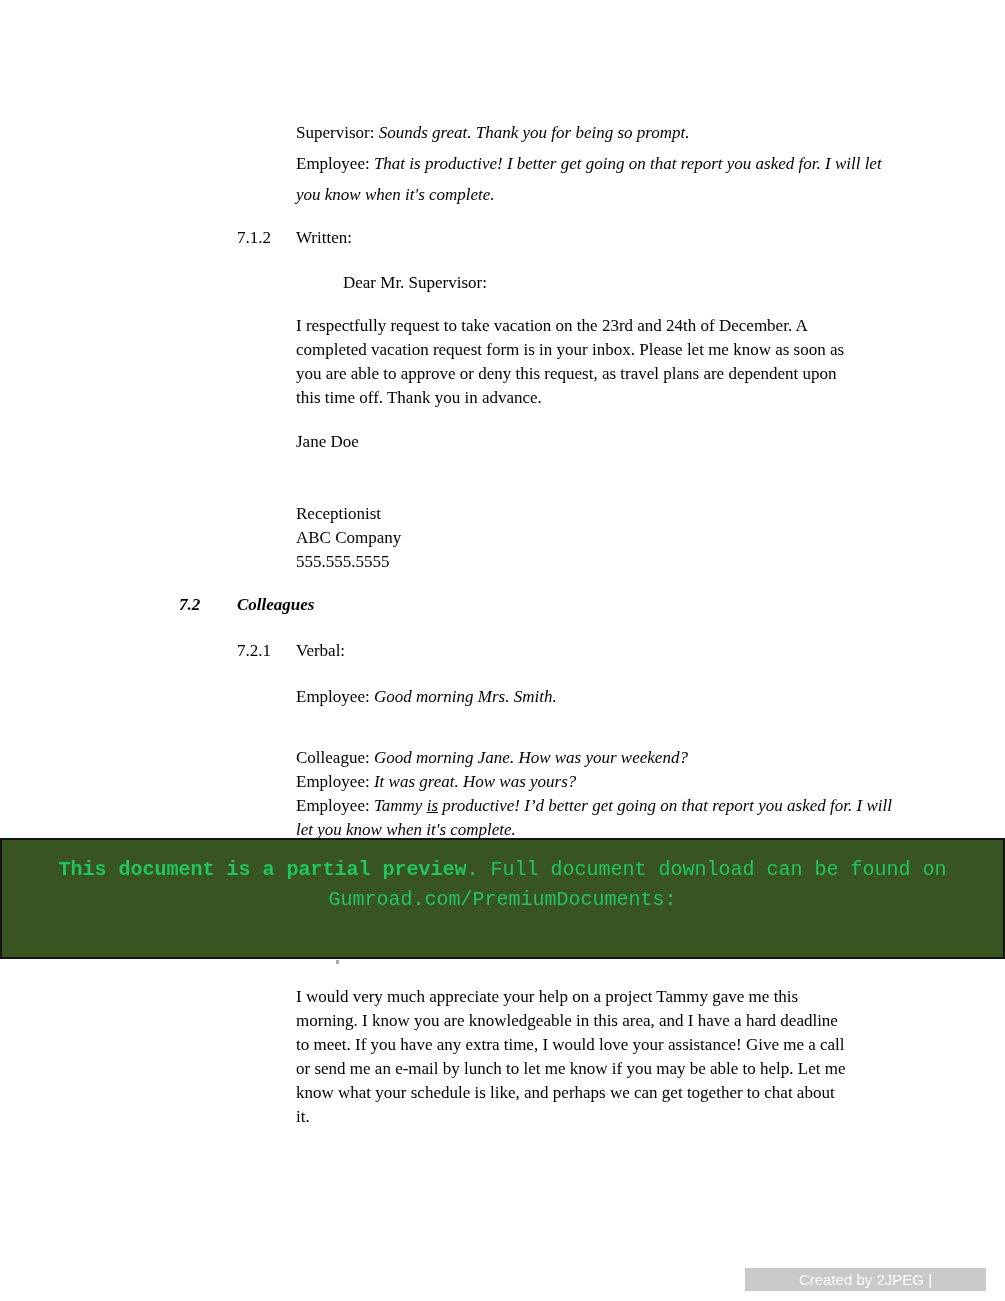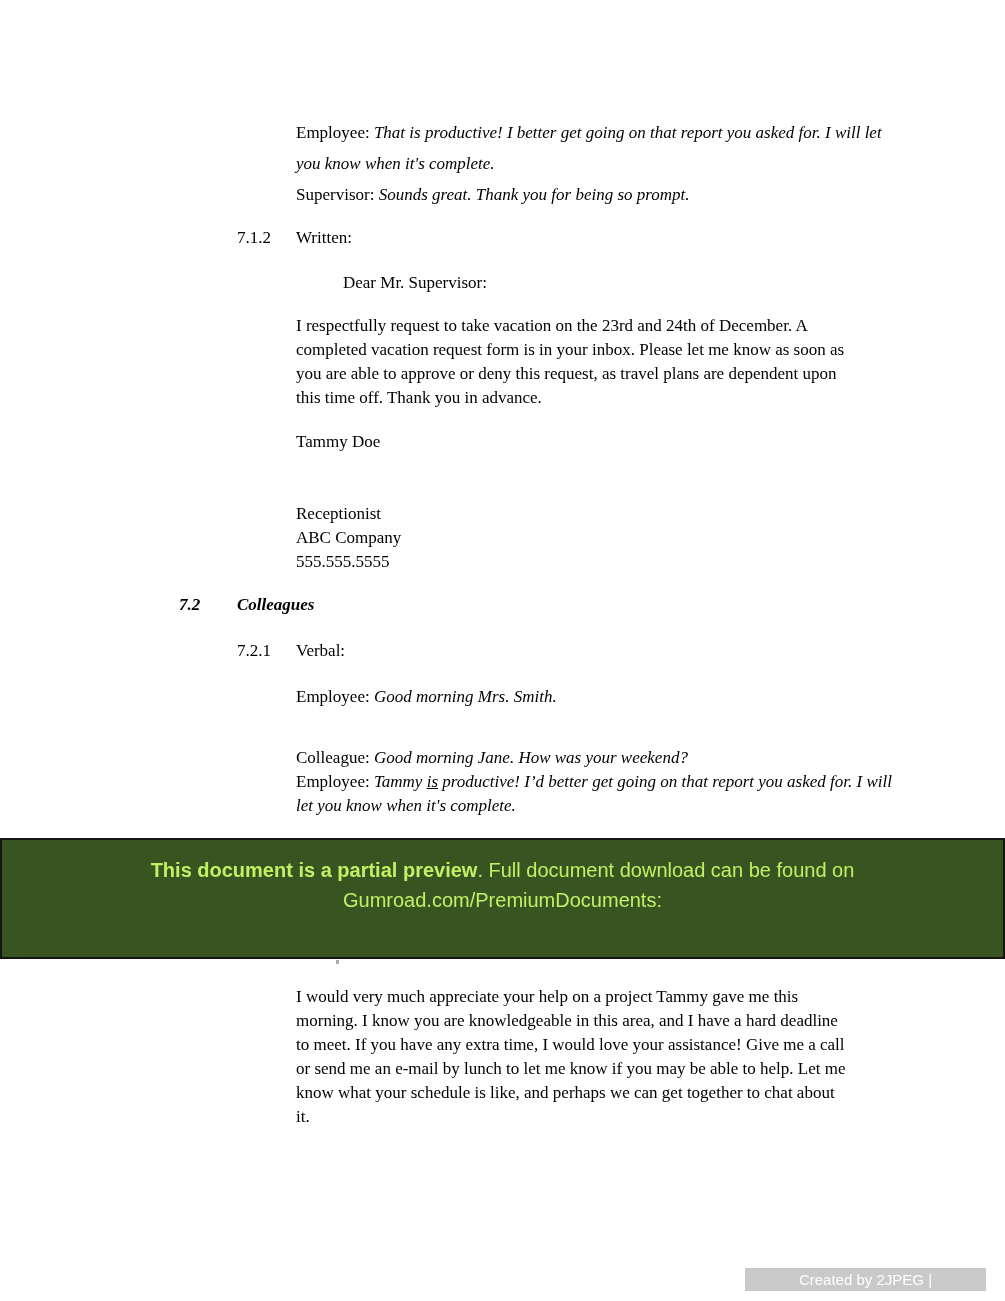--- a/index.html
+++ b/index.html
@@ -40,41 +40,41 @@
     z-index:7;
   }
 </style>
 </head>
 <body>
 
 <div class="page">
 
   <div class="abs body-col" style="top:117px;line-height:31px;">
     <div class="dlg-entry">
+      <span>Supervisor:</span>
+      <span class="it">Sounds great. Thank you for being so prompt.</span>
+    </div>
+    <div class="dlg-entry">
       <span>Employee:</span>
       <span class="it">That is productive! I better get going on that report you asked for. I will let you know when it's complete.</span>
-    </div>
-    <div class="dlg-entry">
-      <span>Supervisor:</span>
-      <span class="it">Sounds great. Thank you for being so prompt.</span>
     </div>
   </div>
 
   <div class="abs h712" style="left:237px;top:228px;">
     <span class="hnum">7.1.2</span><span>Written:</span>
   </div>
 
   <div class="abs body-col" style="top:271px;margin-left:47px;">Dear Mr. Supervisor:</div>
 
   <div class="abs body-col pre" style="top:314px;">I respectfully request to take vacation on the 23rd and 24th of December. A
 completed vacation request form is in your inbox. Please let me know as soon as
 you are able to approve or deny this request, as travel plans are dependent upon
 this time off. Thank you in advance.</div>
 
-  <div class="abs body-col" style="top:430px;">Tammy Doe</div>
+  <div class="abs body-col" style="top:430px;">Jane Doe</div>
 
   <div class="abs body-col" style="top:502px;">
     <div>Receptionist</div>
     <div>ABC Company</div>
     <div>555.555.5555</div>
   </div>
 
   <div class="abs h72" style="left:179px;top:595px;">
     <span class="hnum">7.2</span><span>Colleagues</span>
   </div>
@@ -88,25 +88,29 @@
     <span class="it">Good morning Mrs. Smith.</span>
   </div>
 
   <div class="abs body-col" style="top:714px;margin-top:32px;">
     <div class="dlg-entry">
       <span>Colleague:</span>
       <span class="it">Good morning Jane. How was your weekend?</span>
     </div>
     <div class="dlg-entry">
       <span>Employee:</span>
+      <span class="it">It was great. How was yours?</span>
+    </div>
+    <div class="dlg-entry">
+      <span>Employee:</span>
       <span class="it"><span>Tammy </span><span class="u">is</span><span> productive! I’d better get going on that report you asked for. I will let you know when it's complete.</span></span>
     </div>
   </div>
 
-  <div class="abs banner" style="background: rgb(56, 84, 33); border-color: rgb(20, 20, 20); color: #bef264;">
+  <div class="abs banner" style="background: rgb(56, 84, 33); border-color: rgb(20, 20, 20); color: #22c55e; font-family: Liberation Mono, monospace;">
     <div>
       <span style="font-weight:bold;">This document is a partial preview</span><span>. Full document download can be found on</span>
     </div>
     <div>Gumroad.com/PremiumDocuments:</div>
   </div>
 
   <div class="abs speck"></div>
 
   <div class="abs body-col pre" style="top:985px;">I would very much appreciate your help on a project Tammy gave me this
 morning. I know you are knowledgeable in this area, and I have a hard deadline

